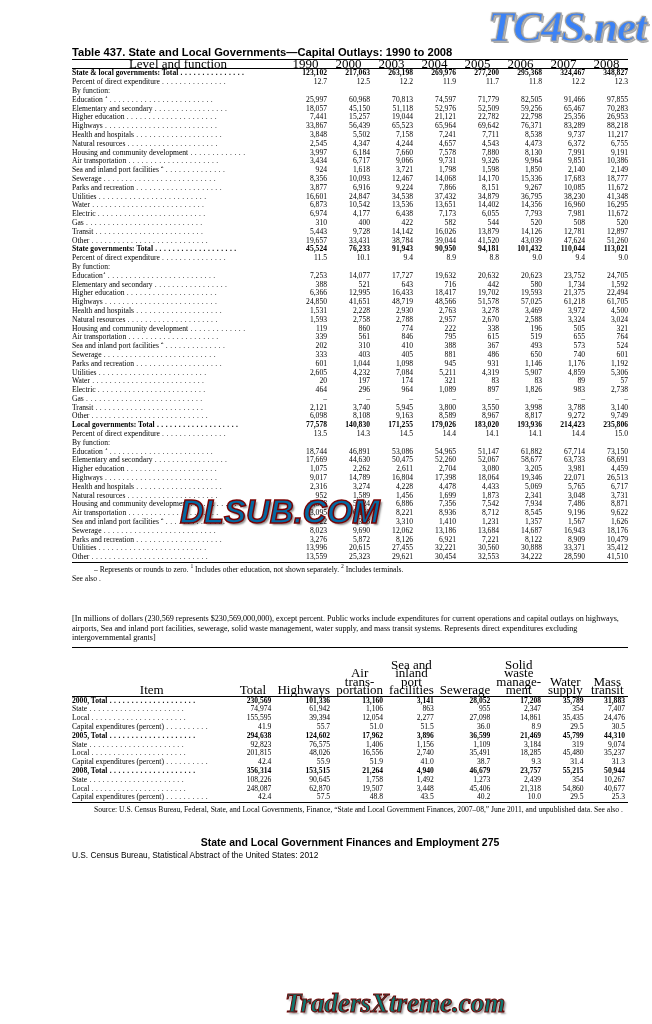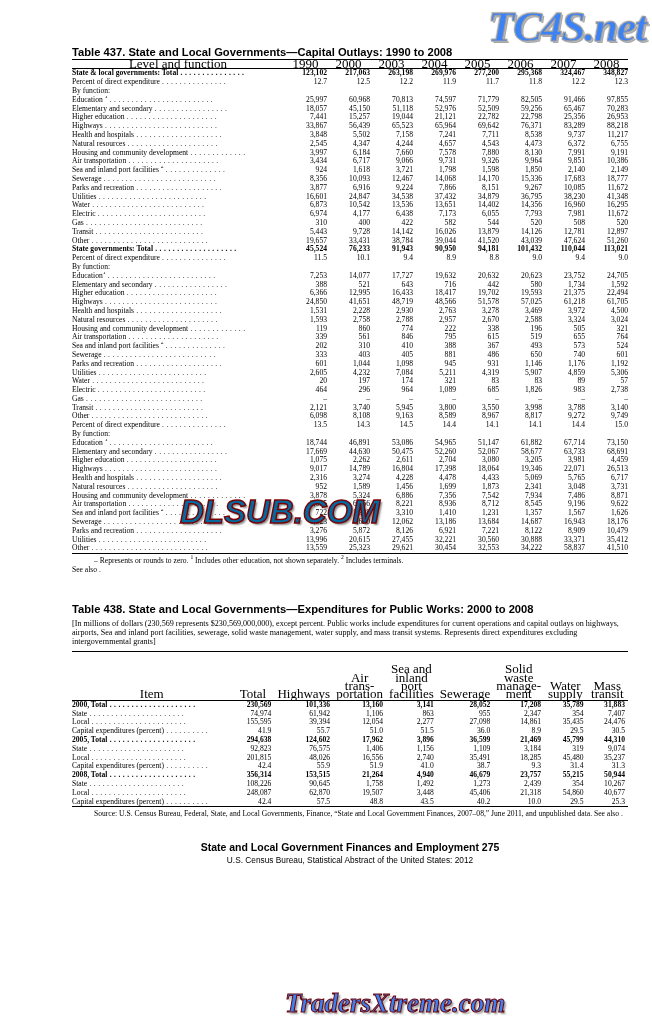--- a/index.html
+++ b/index.html
@@ -28,21 +28,21 @@
     font-size:33px;font-weight:bold;font-style:italic;
     color:#0369a1;
     -webkit-text-stroke:1.5px #7a0000;
     text-shadow:2px 2px 2px rgba(0,0,0,.45);
     letter-spacing:0px;
   }
   .wm-traders{
     position:absolute;left:285px;top:988px;
     font-family:"Liberation Serif", serif;
     font-size:27px;font-weight:bold;font-style:italic;
-    color:#3b82f6;
+    color:#0f766e;
     -webkit-text-stroke:1px #6e0000;
     text-shadow:2px 2px 2px rgba(0,0,0,.4);
   }
 
   .content{position:absolute;left:52px;top:12px;width:556px;margin-left:20px;}
 
   h1.tbl-title{
     font-family:"Liberation Sans", sans-serif;
     font-size:11.2px;font-weight:bold;margin:0;padding:0;
     line-height:13px;
@@ -93,21 +93,20 @@
   table.t2 th.colh{padding:1px 3px;}
   table.t2 td.num{padding-right:3px;}
 
   .bottomline{
     font-family:"Liberation Sans", sans-serif;
     font-size:10.5px;font-weight:bold;text-align:center;
   }
   .srcline{
     font-family:"Liberation Sans", sans-serif;
     font-size:8.3px;
-    text-align:center;
   }
   sup{font-size:5.6px;vertical-align:super;line-height:0;}
 </style>
 </head>
 <body>
 
 <div class="page">
 
   <div class="wm-tc4s">TC4S.net</div>
 
@@ -537,21 +536,21 @@
             <td class="num">83</td>
             <td class="num">89</td>
             <td class="num">57</td>
           </tr>
           <tr>
             <td class="lab ind2">Electric<span class="dots"> . . . . . . . . . . . . . . . . . . . . . . . . .</span></td>
             <td class="num">464</td>
             <td class="num">296</td>
             <td class="num">964</td>
             <td class="num">1,089</td>
-            <td class="num">685</td>
+            <td class="num">897</td>
             <td class="num">1,826</td>
             <td class="num">983</td>
             <td class="num">2,738</td>
           </tr>
           <tr>
             <td class="lab ind2">Gas<span class="dots"> . . . . . . . . . . . . . . . . . . . . . . . . . . . </span></td>
             <td class="num">–</td>
             <td class="num">–</td>
             <td class="num">–</td>
             <td class="num">–</td>
@@ -576,20 +575,31 @@
             <td class="num">6,098</td>
             <td class="num">8,108</td>
             <td class="num">9,163</td>
             <td class="num">8,589</td>
             <td class="num">8,967</td>
             <td class="num">8,817</td>
             <td class="num">9,272</td>
             <td class="num">9,749</td>
           </tr>
           <tr>
+            <td class="lab b">Local governments: Total<span class="dots"> . . . . . . . . . . . . . . . . . . .</span></td>
+            <td class="num b">77,578</td>
+            <td class="num b">140,830</td>
+            <td class="num b">171,255</td>
+            <td class="num b">179,026</td>
+            <td class="num b">183,020</td>
+            <td class="num b">193,936</td>
+            <td class="num b">214,423</td>
+            <td class="num b">235,806</td>
+          </tr>
+          <tr>
             <td class="lab ind1">Percent of direct expenditure<span class="dots"> . . . . . . . . . . . . . . . </span></td>
             <td class="num">13.5</td>
             <td class="num">14.3</td>
             <td class="num">14.5</td>
             <td class="num">14.4</td>
             <td class="num">14.1</td>
             <td class="num">14.1</td>
             <td class="num">14.4</td>
             <td class="num">15.0</td>
           </tr>
@@ -737,33 +747,32 @@
             <td class="num">35,412</td>
           </tr>
           <tr class="rule-bot">
             <td class="lab ind1">Other<span class="dots"> . . . . . . . . . . . . . . . . . . . . . . . . . . . </span></td>
             <td class="num">13,559</td>
             <td class="num">25,323</td>
             <td class="num">29,621</td>
             <td class="num">30,454</td>
             <td class="num">32,553</td>
             <td class="num">34,222</td>
-            <td class="num">58,837</td>
+            <td class="num">28,590</td>
             <td class="num">41,510</td>
           </tr>
         </tbody>
     </table>
 
     <div class="foot">
       <div class="ind">–  Represents or rounds to zero. <sup>1</sup> Includes other education, not shown separately. <sup>2</sup> Includes terminals.</div>
       <div>See also <http: www.census.gov="" govs="">.</http:></div>
     </div>
 
     <div style="height:28px"></div>
-    <h1 class="tbl-title">Table 438. State and Local Governments—Expenditures for Public Works: 2000 to 2008</h1>
     <div class="headnote">[In millions of dollars (230,569 represents $230,569,000,000), except percent. Public works include expenditures for current operations and capital outlays on highways, airports, Sea and inland port facilities, sewerage, solid waste management, water supply, and mass transit systems. Represents direct expenditures excluding intergovernmental grants]</div>
 
     <table class="t2">
       <colgroup>
         <col style="width:180px">
           <col style="width:52px">
           <col style="width:52px">
         <col style="width:46px">
           <col style="width:50px">
           <col style="width:50px">

